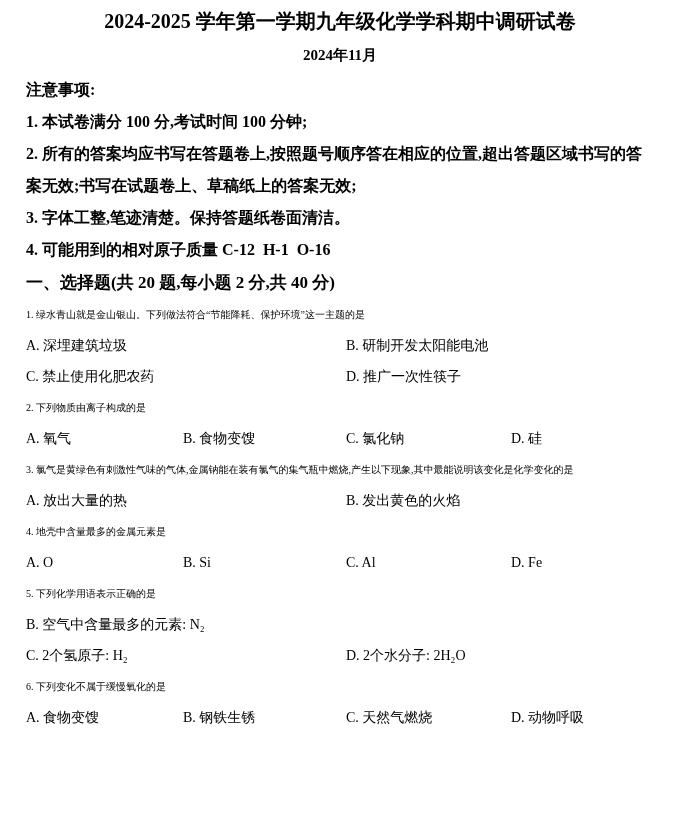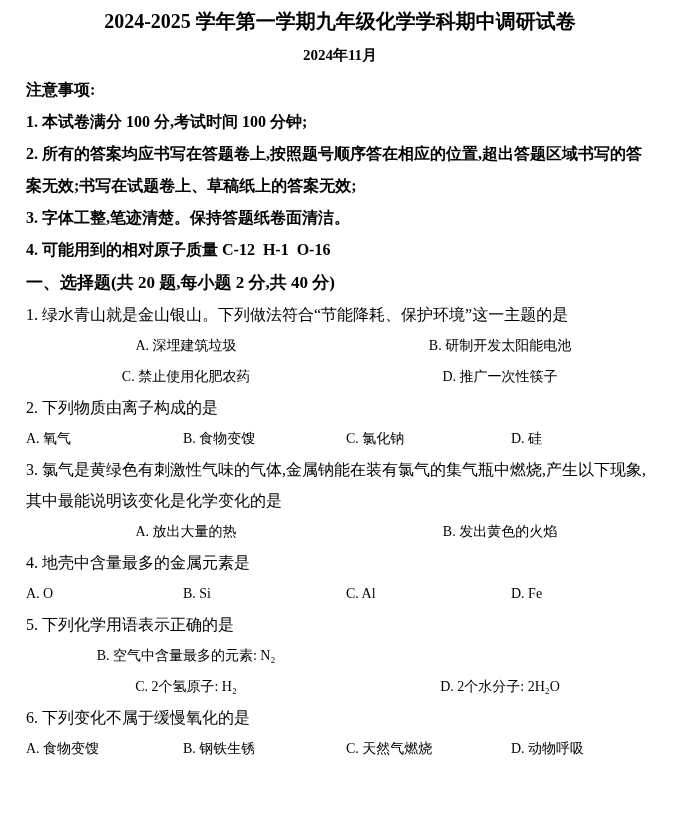--- a/index.html
+++ b/index.html
@@ -49,28 +49,27 @@
     line-height: 32px;
     white-space: pre-wrap;
   }
   .section-heading {
     font-weight: bold;
     font-size: 17px;
     line-height: 33px;
     white-space: pre-wrap;
   }
   .stem {
-    font-size: 16px;
+    font-size: 10px;
     line-height: 31px;
     white-space: pre-wrap;
   }
   .opt-row-2 {
     display: grid;
     grid-template-columns: 320px 1fr;
-    text-align: center;
   }
   .opt-row-4 {
     display: grid;
     grid-template-columns: 157px 163px 165px 1fr;
   }
   .opt {
     font-size: 14px;
     line-height: 31px;
     white-space: pre-wrap;
   }

